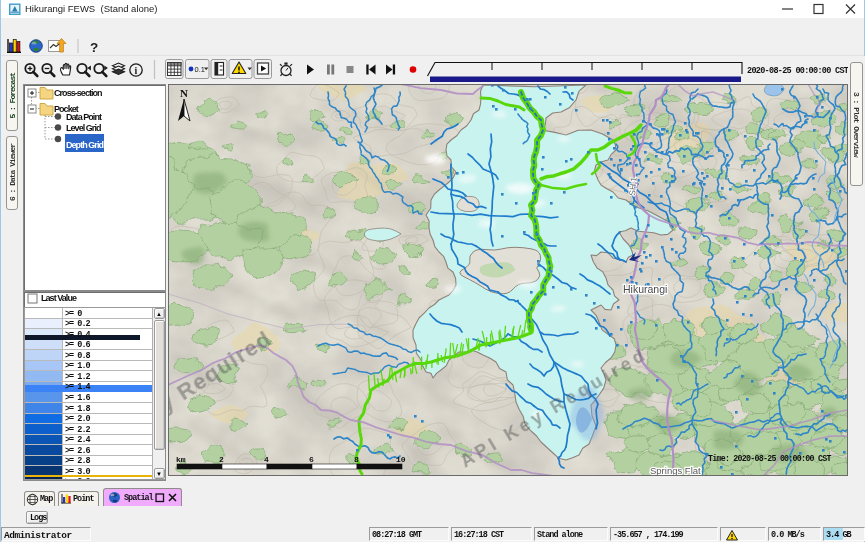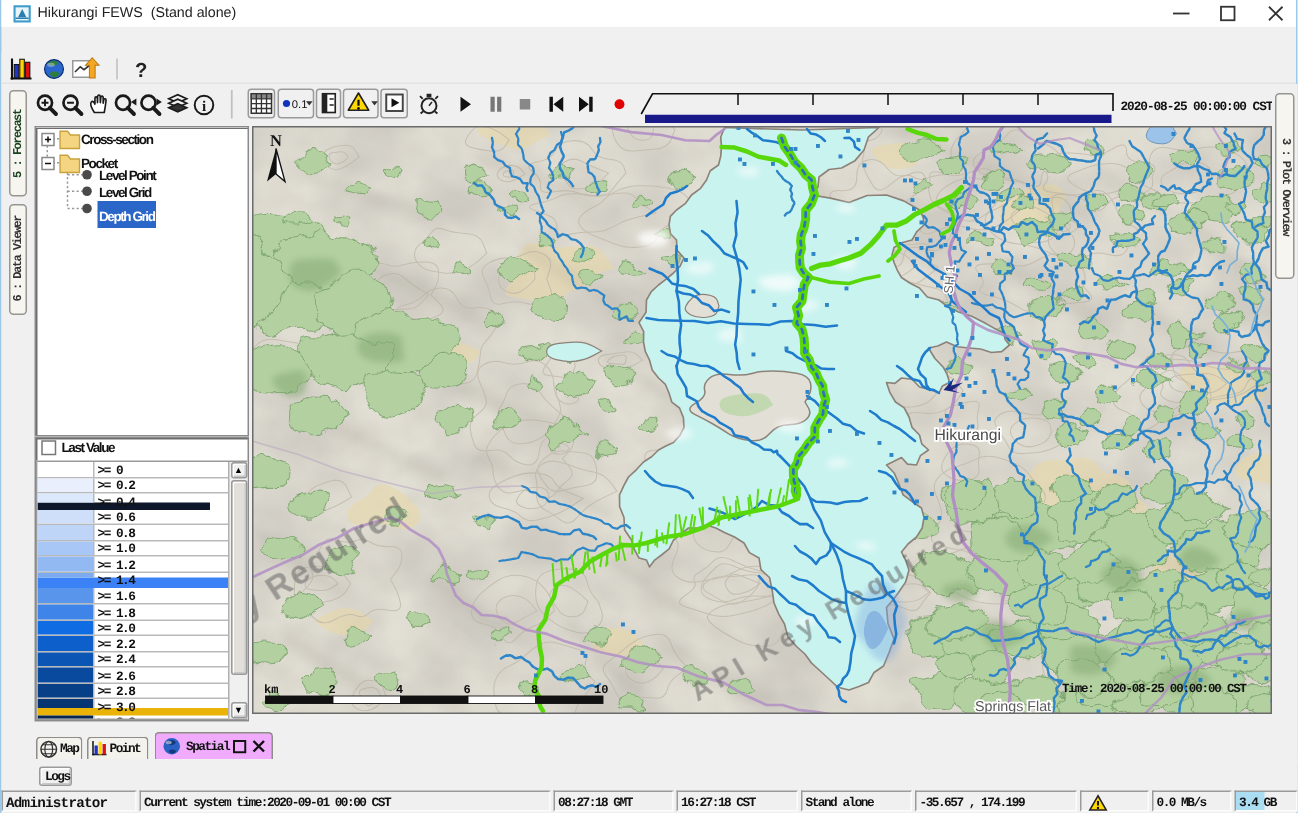--- a/index.html
+++ b/index.html
@@ -156,21 +156,21 @@
     <rect x="5" y="21" width="8" height="8" fill="#fff" stroke="#8a8a8a"></rect>
       <line x1="7" y1="25" x2="11" y2="25" stroke="#111"></line>
     <path d="M17,3.5 h5 l2,2.5 h6 v9 h-13 Z" fill="#f4d581" stroke="#c9a23d" stroke-width="0.9"></path>
     <path d="M17,19.5 h5 l2,2.5 h6 v9 h-13 Z" fill="#f4d581" stroke="#c9a23d" stroke-width="0.9"></path>
     <circle cx="35" cy="32.5" r="3.2" fill="#4a4a4a"></circle>
       <circle cx="35" cy="43.5" r="3.2" fill="#4a4a4a"></circle>
       <circle cx="35" cy="55" r="3.2" fill="#4a4a4a"></circle>
   </svg>
   <span class="abs bmp" style="left:53px;top:88px">Cross-section</span>
   <span class="abs bmp" style="left:53px;top:104px">Pocket</span>
-  <span class="abs bmp" style="left:65px;top:111.5px">Level Point</span>
+  <span class="abs bmp" style="left:65px;top:111.5px">Data Point</span>
   <span class="abs bmp" style="left:65px;top:123px">Level Grid</span>
   <span class="abs" style="left:64px;top:133.5px;background:#2a65c8;padding:0 1px"><span class="bmp" style="color:#fff">Depth Grid</span></span>
 
   <div class="abs panel" style="left:22px;top:291px;width:143px;height:190px;background:#fff"></div>
   <svg class="abs" style="left:26px;top:293px" width="12" height="12">
       <rect x="1" y="1" width="9" height="9" fill="#fff" stroke="#777"></rect>
     </svg>
   <span class="abs bmp" style="left:40px;top:293px">Last Value</span>
   <div class="abs" style="left:23px;top:307px;width:141px;height:173px;border:1px solid #9a9a9a;background:#fff;overflow:hidden">
       <div style="position:absolute;left:0;top:0.0px;width:127px;height:10.55px;border-bottom:1px solid #b9b9b9">
@@ -241,21 +241,21 @@
       <div style="position:absolute;left:0;top:137.2px;width:127px;height:10.55px;border-bottom:1px solid #b9b9b9">
         <div style="position:absolute;left:0;top:0;width:37px;height:100%;background:#094a9e"></div>
         <div style="position:absolute;left:37px;top:0;width:1px;height:100%;background:#b9b9b9"></div>
         <span class="bmp8" style="position:absolute;left:3px;top:0.5px;margin-left:37px">&gt;= 2.6</span>
       </div>
       <div style="position:absolute;left:0;top:147.7px;width:127px;height:10.55px;border-bottom:1px solid #b9b9b9">
         <div style="position:absolute;left:0;top:0;width:37px;height:100%;background:#084088"></div>
         <div style="position:absolute;left:37px;top:0;width:1px;height:100%;background:#b9b9b9"></div>
         <span class="bmp8" style="position:absolute;left:3px;top:0.5px;margin-left:37px">&gt;= 2.8</span>
       </div>
-      <div style="position:absolute;left:0;top:158.2px;width:127px;height:10.55px;border-bottom:5px solid #eab308">
+      <div style="position:absolute;left:0;top:158.2px;width:127px;height:10.55px;border-bottom:2px solid #eab308">
         <div style="position:absolute;left:0;top:0;width:37px;height:100%;background:#063572"></div>
         <div style="position:absolute;left:37px;top:0;width:1px;height:100%;background:#b9b9b9"></div>
         <span class="bmp8" style="position:absolute;left:3px;top:0.5px;margin-left:37px">&gt;= 3.0</span>
       </div>
       <div style="position:absolute;left:0;top:168.8px;width:127px;height:10.55px;border-bottom:1px solid #b9b9b9">
         <div style="position:absolute;left:0;top:0;width:37px;height:100%;background:#04254f"></div>
         <div style="position:absolute;left:37px;top:0;width:1px;height:100%;background:#b9b9b9"></div>
         <span class="bmp8" style="position:absolute;left:3px;top:0.5px;margin-left:37px">&gt;= 3.2</span>
       </div>
     </div>
@@ -1161,23 +1161,20 @@
   </div>
   <div class="abs" style="left:0;top:506px;width:865px;height:2px;background:#f0f0f0;z-index:2"></div>
 
   <div class="abs btn3d" style="left:25px;top:511px;width:22px;height:13px">
       <span class="bmp8" style="position:absolute;left:3px;top:1px">Logs</span>
     </div>
 
   <div class="cell" style="left:0px;width:90px">
       <span class="bmp8" style="font-size:9.5px;letter-spacing:-0.5px">Administrator</span>
     </div>
-  <div class="cell" style="left:92px;width:274px">
-      <span class="bmp8">Current system time:2020-09-01 00:00 CST</span>
-    </div>
   <div class="cell" style="left:368px;width:80px">
       <span class="bmp8">08:27:18 GMT</span>
     </div>
   <div class="cell" style="left:450px;width:81px">
       <span class="bmp8">16:27:18 CST</span>
     </div>
   <div class="cell" style="left:533px;width:74px">
       <span class="bmp8">Stand alone</span>
     </div>
   <div class="cell" style="left:609px;width:108px">

